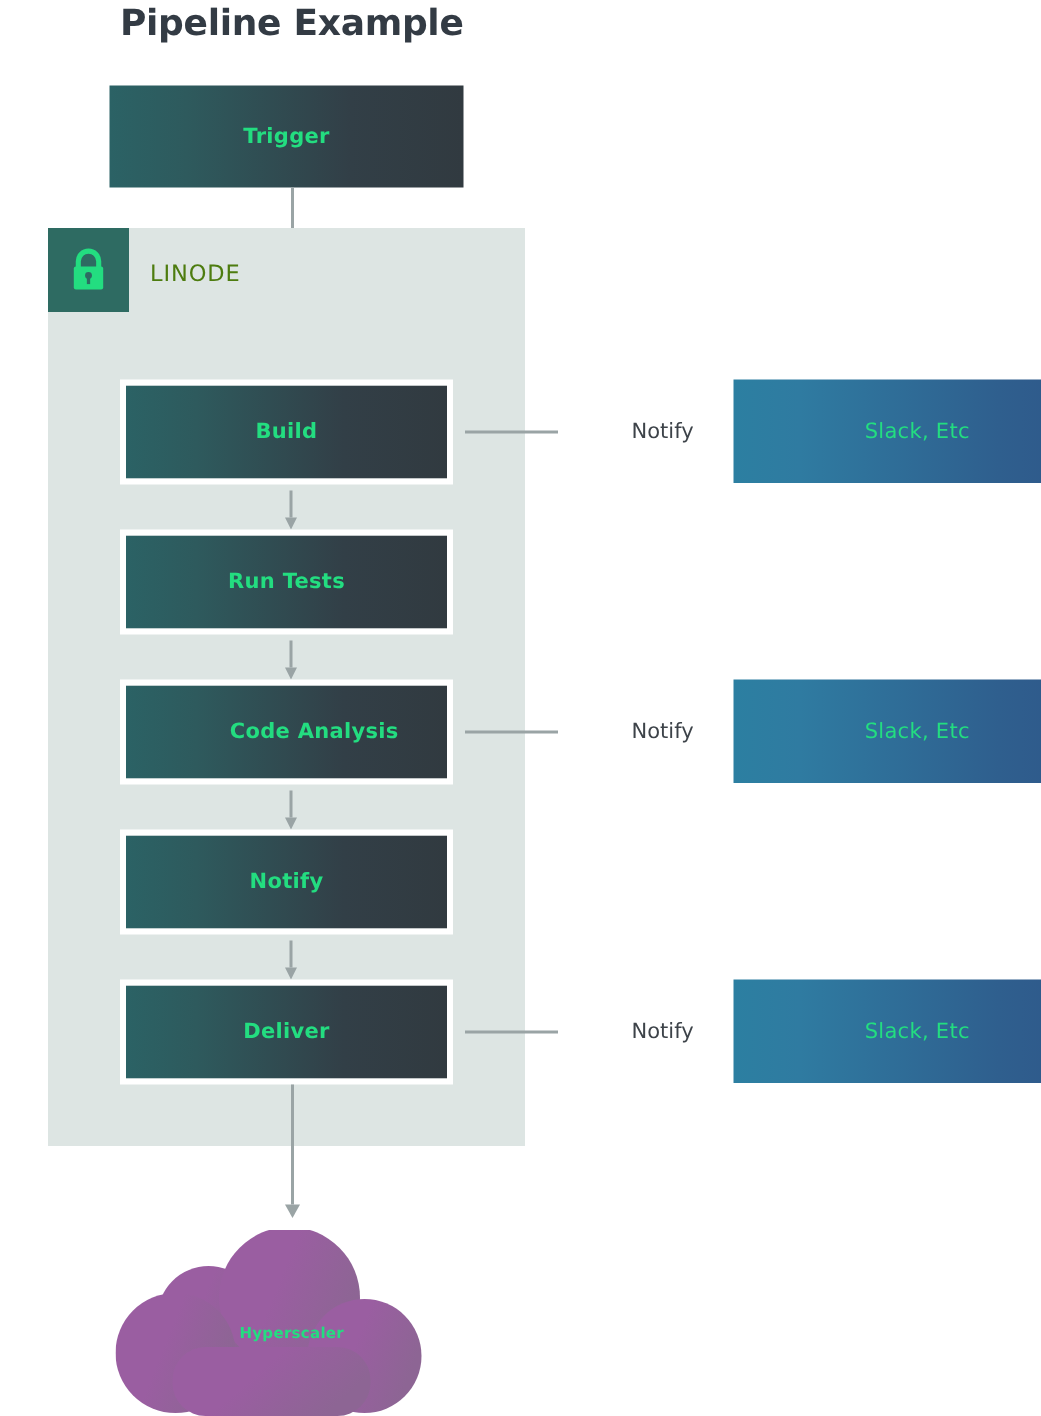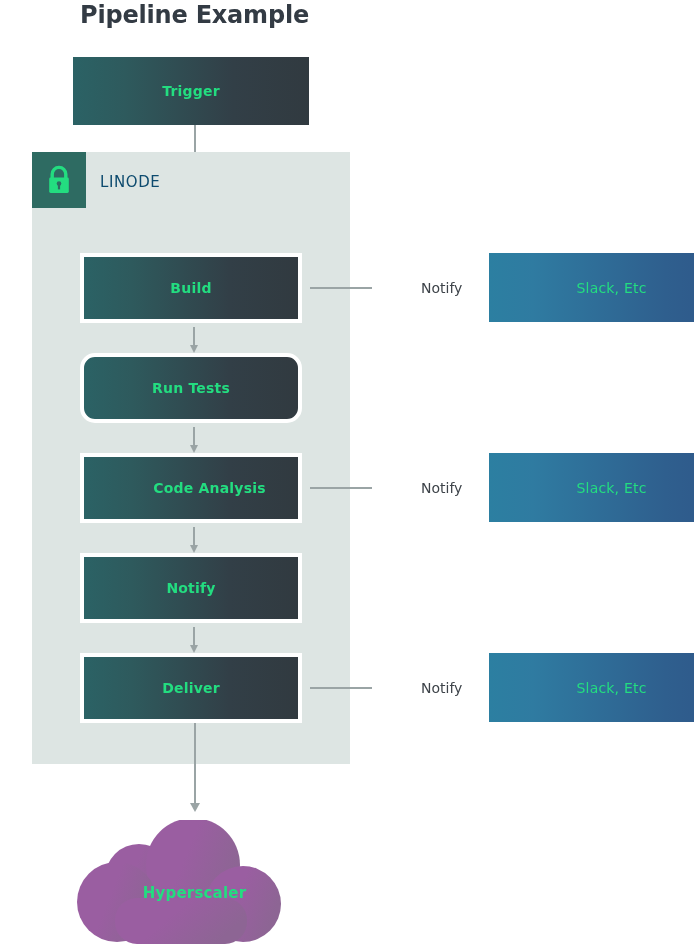--- a/index.html
+++ b/index.html
@@ -55,21 +55,21 @@
     display: flex;
     align-items: center;
     justify-content: center;
   }
   .lock-badge svg { display: block; }
   .linode-label {
     position: absolute;
     left: 68px;
     top: 172px;
     font-size: 15px;
-    color: #0c4a6e;
+    color: #4d7c0f;
     letter-spacing: 0.6px;
     line-height: 20px;
     white-space: nowrap;
   }
 
   
   .stage-box {
     position: absolute;
     box-sizing: border-box;
     background: linear-gradient(90deg, #2b6265 0%, #2e5a5d 22%, #323f47 68%, #313a40 100%);
@@ -165,21 +165,21 @@
     width: 235px;
     height: 124px;
   }
   .cloud-wrap svg { display: block; }
   .cloud-label {
     position: absolute;
     left: 0;
     top: 884px;
     width: 325px;
     text-align: center;
-    font-size: 15px;
+    font-size: 10px;
     font-weight: bold;
     color: #23dd80;
     letter-spacing: 0.2px;
     white-space: nowrap;
   }
 </style>
 </head>
 <body>
 
 <div id="stage">
@@ -209,21 +209,21 @@
   <div class="linode-label">LINODE</div>
 
   <div class="stage-box bordered" style="left:48px; top:253px; width:222px; height:70px;">
     <span class="stage-label">Build</span>
   </div>
   <div class="vflow small" style="left:158px; top:327px;">
     <div class="vline" style="height:18px;"></div>
     <div class="arrowhead-d"></div>
   </div>
 
-  <div class="stage-box bordered" style="left:48px; top:353px; width:222px; height:70px;border-radius:15px;">
+  <div class="stage-box bordered" style="left:48px; top:353px; width:222px; height:70px;">
     <span class="stage-label">Run Tests</span>
   </div>
   <div class="vflow small" style="left:158px; top:427px;">
     <div class="vline" style="height:18px;"></div>
     <div class="arrowhead-d"></div>
   </div>
 
   <div class="stage-box bordered" style="left:48px; top:453px; width:222px; height:70px;padding-left:37px;">
     <span class="stage-label">Code Analysis</span>
   </div>

